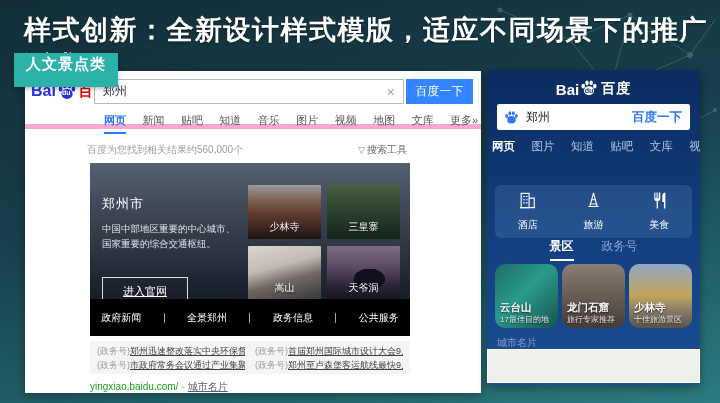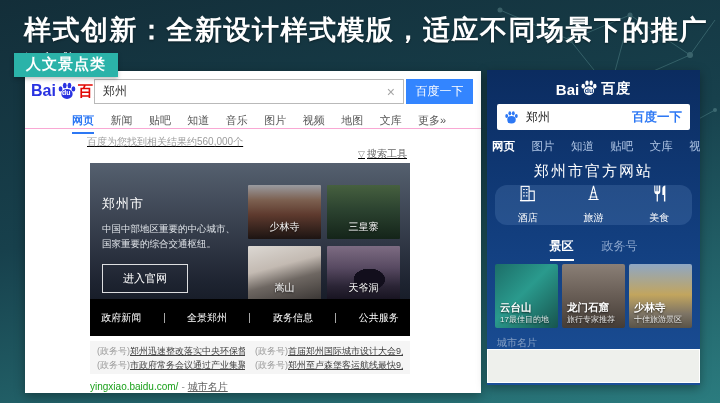--- a/index.html
+++ b/index.html
@@ -8,53 +8,53 @@
   }
   *{margin:0;padding:0;box-sizing:border-box;}
   html,body{width:720px;height:403px;overflow:hidden;}
   body{font-family:"Liberation Sans","DejaVu Sans",sans-serif;position:relative;
        background:linear-gradient(168deg,#132e39 0%,#17404c 45%,#2b7c7f 100%);}
   .deco{position:absolute;top:0;right:0;opacity:.22;pointer-events:none;}
 
   .slide-title{position:absolute;left:24px;top:12px;font-size:27px;font-weight:bold;color:#fff;
        letter-spacing:1.5px;text-shadow:0 1px 2px rgba(0,0,0,.4);}
   .badge{position:absolute;left:14px;top:53px;z-index:6;background:var(--badge-teal);color:#fff;
-       font-size:15px;font-weight:bold;padding:2px 12px 3px;letter-spacing:1px;box-shadow:0 2px 4px rgba(0,0,0,.25);}
+       font-size:15px;font-weight:bold;padding:2px 12px 13px;letter-spacing:1px;box-shadow:0 2px 4px rgba(0,0,0,.25);}
 
   
   .desktop{position:absolute;left:25px;top:71px;width:456px;height:322px;background:#fff;z-index:2;
        box-shadow:0 3px 10px rgba(0,0,0,.35);}
   .d-logo{position:absolute;left:6px;top:7px;height:26px;display:flex;align-items:center;cursor:pointer;}
   .logo-bai{color:var(--logo-blue);font-size:16px;font-weight:bold;}
   .paw{position:relative;width:20px;height:20px;margin:0 1px;}
   .paw svg{width:20px;height:20px;display:block;}
   .paw .du{position:absolute;left:5px;top:8px;font-size:7px;font-weight:bold;color:#fff;}
   .logo-cn{color:var(--logo-red);font-size:15px;font-weight:bold;letter-spacing:1px;}
   .d-searchbox{position:absolute;left:69px;top:8px;width:310px;height:25px;border:1px solid #b9b9b9;
        display:flex;align-items:center;background:#fff;cursor:text;}
   .d-query{font-size:12px;color:#333;margin-left:8px;flex:1;}
   .d-clear{color:#a5a5a5;font-size:14px;margin-right:8px;cursor:pointer;}
   .d-btn{position:absolute;left:381px;top:8px;width:67px;height:25px;background:var(--baidu-blue);
        color:#fff;font-size:12px;display:flex;align-items:center;justify-content:center;cursor:pointer;}
-  .d-tabs{position:absolute;left:0;top:39px;width:100%;height:19px;border-bottom:1px solid #f9a8d4;
-       padding-left:47px;white-space:nowrap;}
+  .d-tabs{position:absolute;left:0;top:39px;width:100%;height:19px;border-bottom:5px solid #f9a8d4;
+       padding-left:79px;white-space:nowrap;}
   .d-tab{display:inline-block;font-size:11px;color:#555;margin-right:12px;padding-bottom:4px;cursor:pointer;}
   .d-tab.active{color:var(--active-blue);border-bottom:2px solid var(--active-blue);font-weight:bold;}
-  .d-meta{position:absolute;left:62px;top:64px;width:320px;display:flex;justify-content:space-between;text-decoration:underline;}
+  .d-meta{position:absolute;left:62px;top:72px;width:320px;display:flex;justify-content:space-between;}
   .d-count{font-size:10px;color:#9c9c9c;}
-  .d-tools{font-size:10px;color:#666;cursor:pointer;margin-top:12px;}
+  .d-tools{font-size:10px;color:#666;cursor:pointer;}
   .d-tools .tri{font-style:normal;font-size:9px;margin-right:2px;color:#888;}
 
   .d-card{position:absolute;left:65px;top:92px;width:320px;height:173px;overflow:hidden;
        background:linear-gradient(180deg,#55606f 0%,#39414f 35%,#1d2330 70%,#0c1018 100%);}
   .d-card-left{position:absolute;left:12px;top:32px;width:142px;color:#fff;}
   .d-card-title{font-size:13px;letter-spacing:1px;}
   .d-card-desc{font-size:9.5px;color:#dfe3e8;line-height:1.6;margin-top:8px;}
-  .d-card-cta{display:inline-block;margin-top:13px;border:1px solid rgba(255,255,255,.85);
-       padding:6px 20px;font-size:11px;cursor:pointer;}
+  .d-card-cta{display:inline-block;margin-top:26px;border:1px solid rgba(255,255,255,.85);
+       padding:6px 20px;font-size:11px;cursor:pointer;text-decoration:underline;}
   .d-photos{position:absolute;right:10px;top:22px;width:152px;display:grid;
        grid-template-columns:73px 73px;grid-auto-rows:54px;gap:7px 6px;}
   .ph{position:relative;border-radius:1px;overflow:hidden;cursor:pointer;}
   .ph span{position:absolute;bottom:5px;left:0;width:100%;text-align:center;font-size:10px;color:#fff;
        text-shadow:0 1px 2px rgba(0,0,0,.8);}
   .ph-shaolin{background:linear-gradient(180deg,#9a9ba0 0%,#7c6050 28%,#5e3a2e 55%,#1c1412 100%);}
   .ph-songshan{background:linear-gradient(165deg,#dcd8d3 0%,#c3bab2 38%,#6e6762 62%,#3a3634 100%);}
   .ph-sanhuang{background:linear-gradient(180deg,#46603f 0%,#2c4330 45%,#142419 100%);}
   .ph-tianye{background:radial-gradient(ellipse 26px 18px at 58% 62%,#120e1c 60%,rgba(0,0,0,0) 61%),
        linear-gradient(180deg,#7d6c82 0%,#584a62 40%,#2a2435 75%,#171320 100%);}
@@ -88,30 +88,30 @@
        display:flex;align-items:center;cursor:text;}
   .m-paw{width:15px;height:15px;margin-left:7px;}
   .m-paw svg{width:15px;height:15px;display:block;}
   .m-query{font-size:12px;color:#222;margin-left:7px;flex:1;}
   .m-btn{font-size:12.5px;color:var(--active-blue);font-weight:bold;margin-right:8px;cursor:pointer;}
   .m-tabs{position:absolute;left:5px;top:66px;width:100%;height:22px;white-space:nowrap;overflow:hidden;}
   .m-tab{display:inline-block;font-size:11.5px;color:#aec4e4;margin-right:12px;padding-bottom:4px;cursor:pointer;}
   .m-tab.active{color:#fff;border-bottom:2px solid #fff;font-weight:bold;}
   .m-title{position:absolute;top:92px;left:0;width:100%;text-align:center;color:#fff;font-size:15px;
        letter-spacing:2px;}
-  .m-quick{position:absolute;left:8px;right:8px;top:115px;height:40px;border-radius:12px;
-       background:rgba(125,165,215,.20);display:flex;align-items:flex-end;}
+  .m-quick{position:absolute;left:8px;right:8px;top:115px;height:53px;border-radius:6px;
+       background:rgba(125,165,215,.20);display:flex;align-items:center;}
   .m-quick .q{flex:1;display:flex;flex-direction:column;align-items:center;cursor:pointer;}
   .m-quick svg{width:19px;height:19px;}
   .m-quick .ql{font-size:10px;color:#fff;margin-top:4px;}
   .m-sectabs{position:absolute;top:168px;left:0;width:100%;display:flex;justify-content:center;gap:28px;}
   .m-sectab{font-size:12px;color:#8fa9cf;padding-bottom:4px;cursor:pointer;text-align:center;}
   .m-sectab.active{color:#fff;font-weight:bold;border-bottom:2px solid #fff;}
   .m-cards{position:absolute;left:8px;right:8px;top:194px;display:flex;gap:4px;}
-  .mc{flex:1;height:64px;border-radius:2px;position:relative;overflow:hidden;cursor:pointer;}
+  .mc{flex:1;height:64px;border-radius:10px;position:relative;overflow:hidden;cursor:pointer;}
   .mc .mn{position:absolute;left:5px;bottom:13px;font-size:10.5px;font-weight:bold;color:#fff;
        text-shadow:0 1px 2px rgba(0,0,0,.7);}
   .mc .ms{position:absolute;left:5px;bottom:3px;font-size:8px;color:rgba(255,255,255,.88);
        text-shadow:0 1px 2px rgba(0,0,0,.7);white-space:nowrap;}
   .mc-yuntai{background:linear-gradient(135deg,#1c6e68 0%,#2a9a8d 45%,#17544e 100%);}
   .mc-longmen{background:linear-gradient(180deg,#8a7f76 0%,#6b6058 45%,#443c36 100%);}
   .mc-shaolin{background:linear-gradient(180deg,#8fa7c4 0%,#c2a55e 48%,#7d7465 78%,#5a5348 100%);}
   .m-foot{position:absolute;left:10px;top:266px;font-size:10px;color:rgba(255,255,255,.45);}
   .m-whitebox{position:absolute;left:0;right:0;bottom:2px;height:34px;background:#eef0ec;border:1px solid #fff;}
 </style>
@@ -254,21 +254,20 @@
   <div class="m-tabs">
     <span class="m-tab active">网页</span>
     <span class="m-tab">图片</span>
     <span class="m-tab">知道</span>
     <span class="m-tab">贴吧</span>
     <span class="m-tab">文库</span>
     <span class="m-tab">视频</span>
     
   </div>
 
-  <div class="m-title">郑州市官方网站</div>
 
   <div class="m-quick">
     <div class="q">
       <span><svg viewBox="0 0 24 24" fill="none" stroke="#fff" stroke-width="1.4">
             <rect x="4" y="3" width="10" height="18"></rect>
             <path d="M14 9h6.5v12M2.5 21h19"></path>
             <path d="M6.5 7h2M10 7h2M6.5 11h2M10 11h2M6.5 15h2M10 15h2"></path>
           </svg></span>
       <span class="ql">酒店</span>
     </div>

